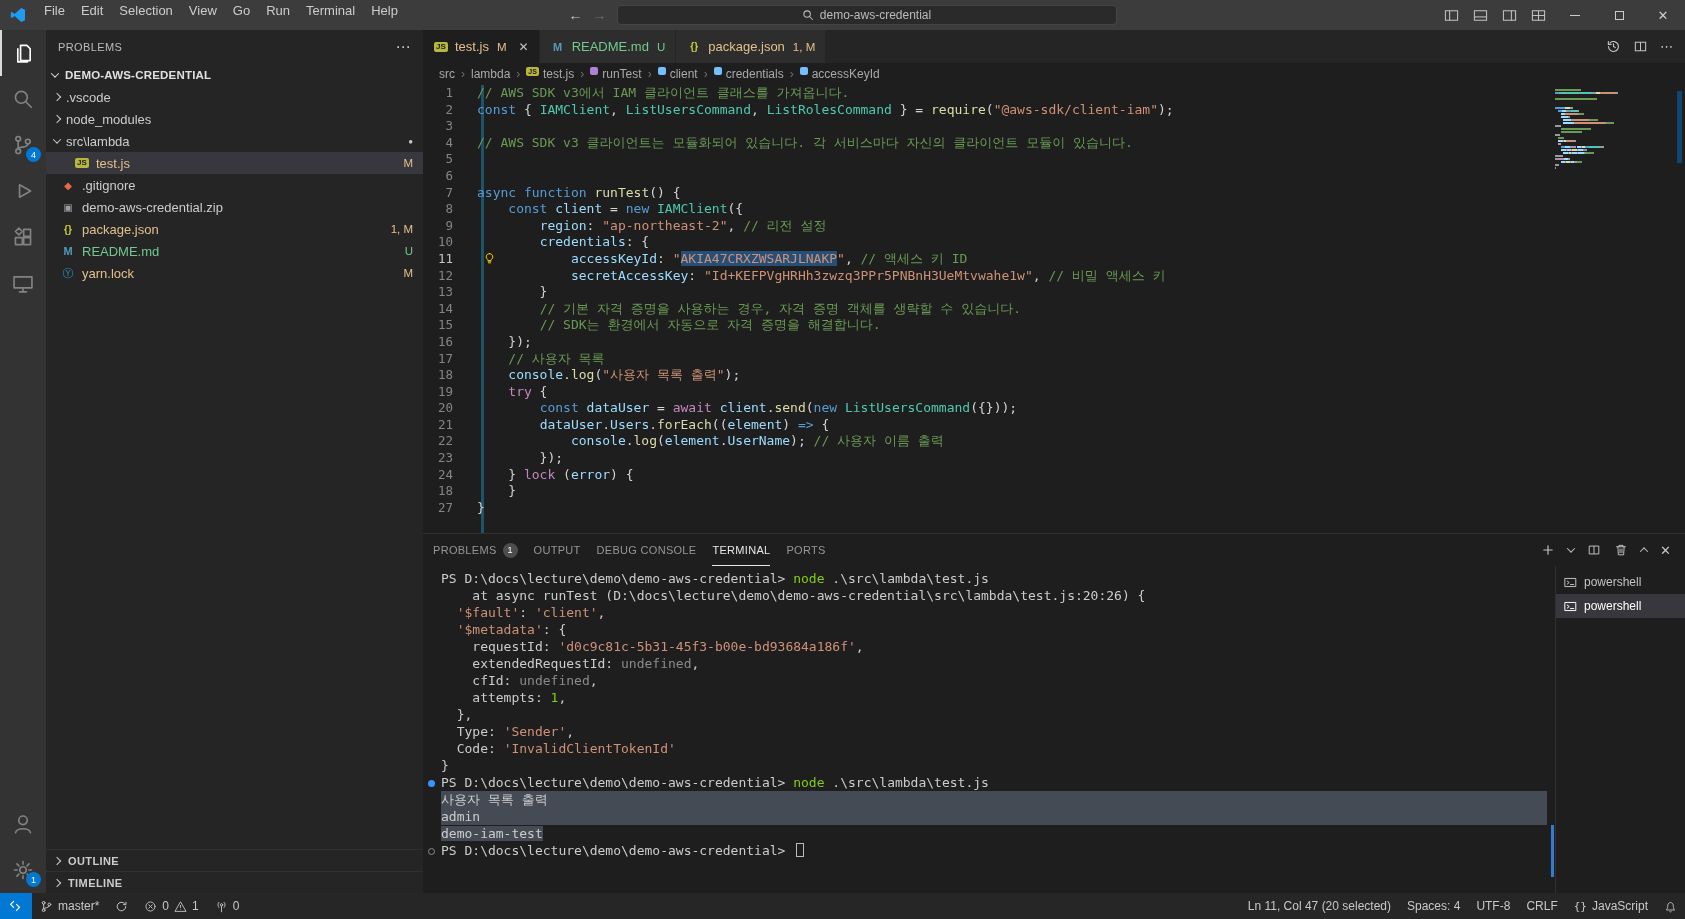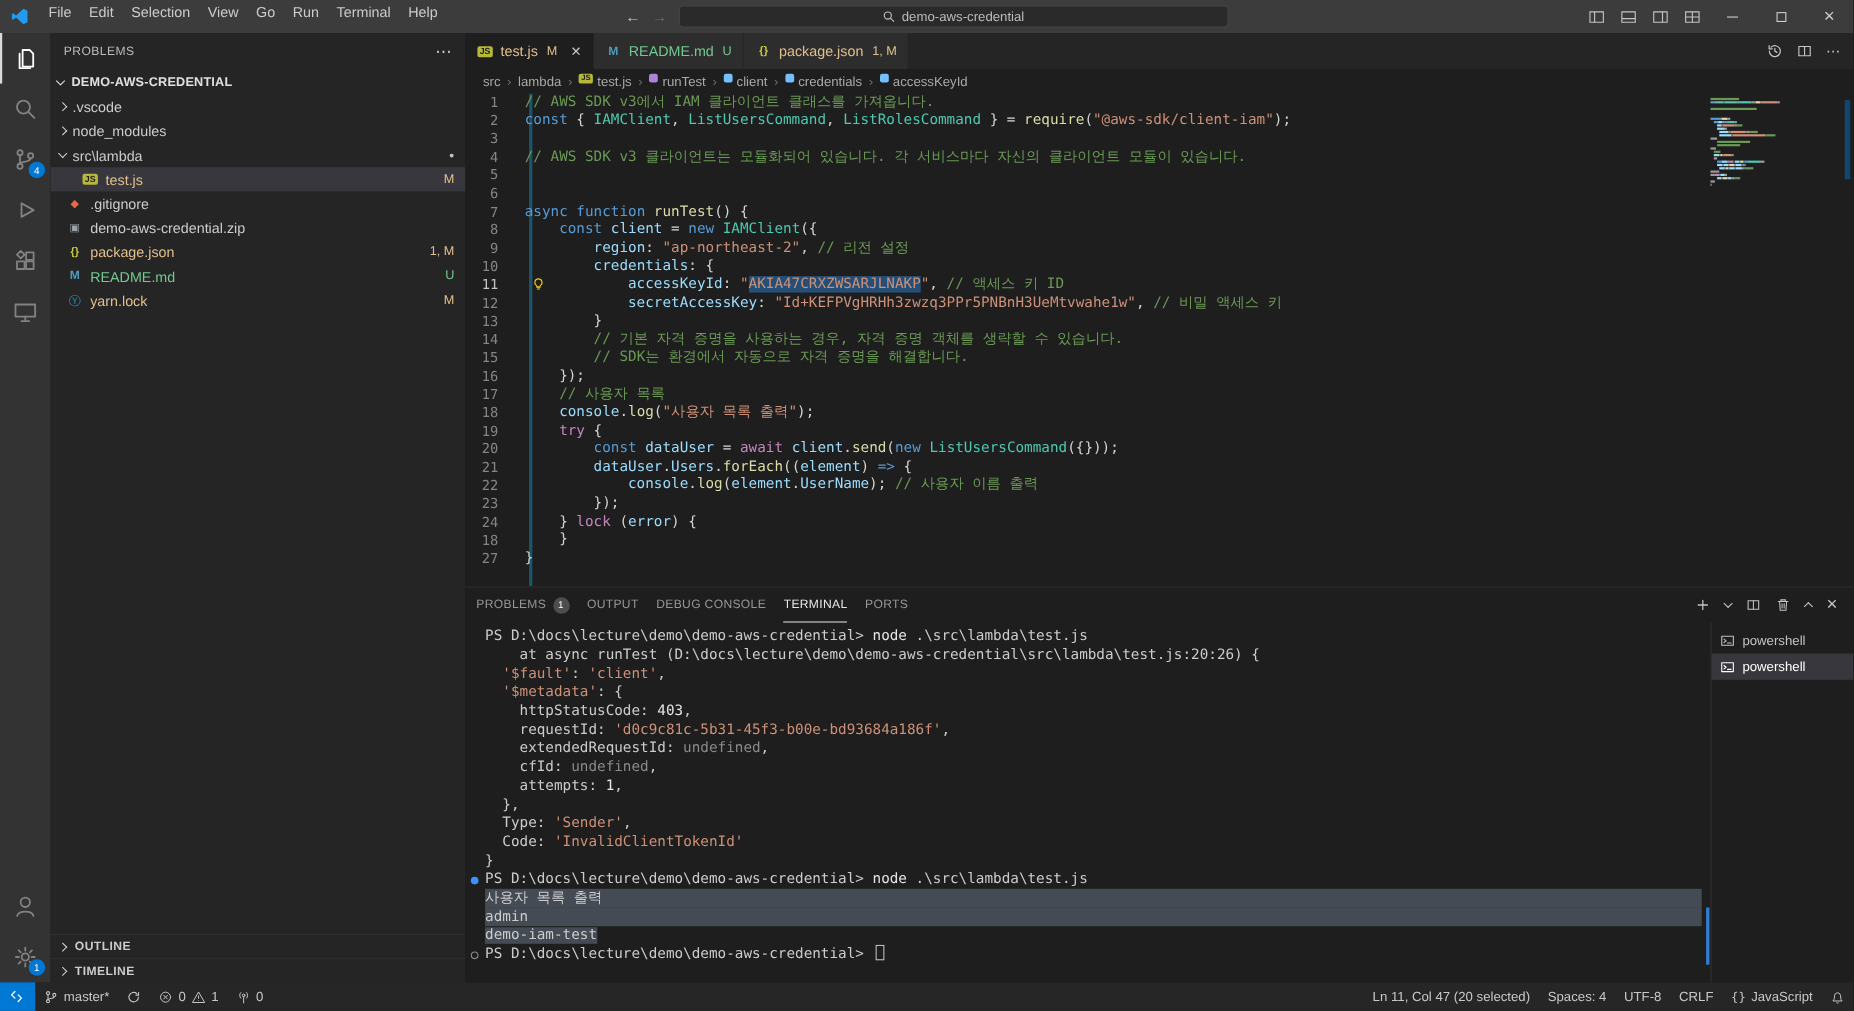--- a/index.html
+++ b/index.html
@@ -98,21 +98,21 @@
   #paneltabs{display:flex;gap:16px;align-items:center}
   .ptab{font-size:11px;letter-spacing:.3px;color:#969696;display:flex;align-items:center;gap:6px;height:32px}
   .ptab.active{color:#e7e7e7;box-shadow:inset 0 -1px 0 #e7e7e7}
   .pbadge{min-width:15px;height:15px;border-radius:8px;background:#4d4d4c;color:#fff;font-size:9px;
     display:flex;align-items:center;justify-content:center;padding:0 3px}
   .panel-actions{margin-left:auto;display:flex;align-items:center;gap:13px;color:#c5c5c5;padding-right:4px}
   #panelbody{flex:1;display:flex;min-height:0}
   #terminal{flex:1;position:relative;padding:4px 8px 0 18px;font-family:"DejaVu Sans Mono","Liberation Mono",monospace;
     font-size:13px;line-height:17px;overflow:hidden}
   .t-row{position:relative;white-space:pre;color:#cccccc;height:17px}
-  .t-d{color:#cccccc}.t-y{color:#e5e5e5}.t-o{color:#ce9178}.t-u{color:#8a8a8a}
+  .t-d{color:#cccccc}.t-y{color:#84cc16}.t-o{color:#ce9178}.t-u{color:#8a8a8a}
   .t-row.selfull{background:rgba(135,151,177,.38)}
   .selwrap{background:rgba(135,151,177,.38)}
   .tdot{position:absolute;left:-13px;top:6px;width:7px;height:7px;border-radius:50%}
   .tdot.blue{background:#3794ff}
   .tdot.circle{border:1px solid #8a8a8a}
   .curs{display:inline-block;width:8px;height:14px;border:1px solid #bbbbbb;vertical-align:-2px;margin-left:3px}
   #termscroll{position:absolute;right:1px;top:259px;width:3px;height:52px;background:rgba(55,148,255,.8)}
   #termside{width:130px;border-left:1px solid #303031;padding-top:4px}
   .trow{height:24px;display:flex;align-items:center;gap:7px;padding:0 8px;font-size:12px;color:#c3c3c3}
   .trow.sel{background:#37373d;color:#ffffff}
@@ -753,21 +753,20 @@
           <span>✕</span>
         </div>
       </div>
       <div id="panelbody">
         <div id="terminal">
           <div id="termscroll"></div>
         <div class="t-row"><span class="t-d">PS D:\docs\lecture\demo\demo-aws-credential&gt; </span><span class="t-y">node</span><span class="t-d"> .\src\lambda\test.js</span></div>
             <div class="t-row"><span class="t-d">    at async runTest (D:\docs\lecture\demo\demo-aws-credential\src\lambda\test.js:20:26) {</span></div>
             <div class="t-row"><span class="t-d">  </span><span class="t-o">'$fault'</span><span class="t-d">: </span><span class="t-o">'client'</span><span class="t-d">,</span></div>
             <div class="t-row"><span class="t-d">  </span><span class="t-o">'$metadata'</span><span class="t-d">: {</span></div>
-            <div class="t-row"><span class="t-d">    httpStatusCode: </span><span class="t-y">403</span><span class="t-d">,</span></div>
             <div class="t-row"><span class="t-d">    requestId: </span><span class="t-o">'d0c9c81c-5b31-45f3-b00e-bd93684a186f'</span><span class="t-d">,</span></div>
             <div class="t-row"><span class="t-d">    extendedRequestId: </span><span class="t-u">undefined</span><span class="t-d">,</span></div>
             <div class="t-row"><span class="t-d">    cfId: </span><span class="t-u">undefined</span><span class="t-d">,</span></div>
             <div class="t-row"><span class="t-d">    attempts: </span><span class="t-y">1</span><span class="t-d">,</span></div>
             <div class="t-row"><span class="t-d">  },</span></div>
             <div class="t-row"><span class="t-d">  Type: </span><span class="t-o">'Sender'</span><span class="t-d">,</span></div>
             <div class="t-row"><span class="t-d">  Code: </span><span class="t-o">'InvalidClientTokenId'</span></div>
             <div class="t-row"><span class="t-d">}</span></div>
             <div class="t-row"><span class="tdot blue"></span><span class="t-d">PS D:\docs\lecture\demo\demo-aws-credential&gt; </span><span class="t-y">node</span><span class="t-d"> .\src\lambda\test.js</span></div>
             <div class="t-row selfull"><span class="t-d">사용자 목록 출력</span></div>

